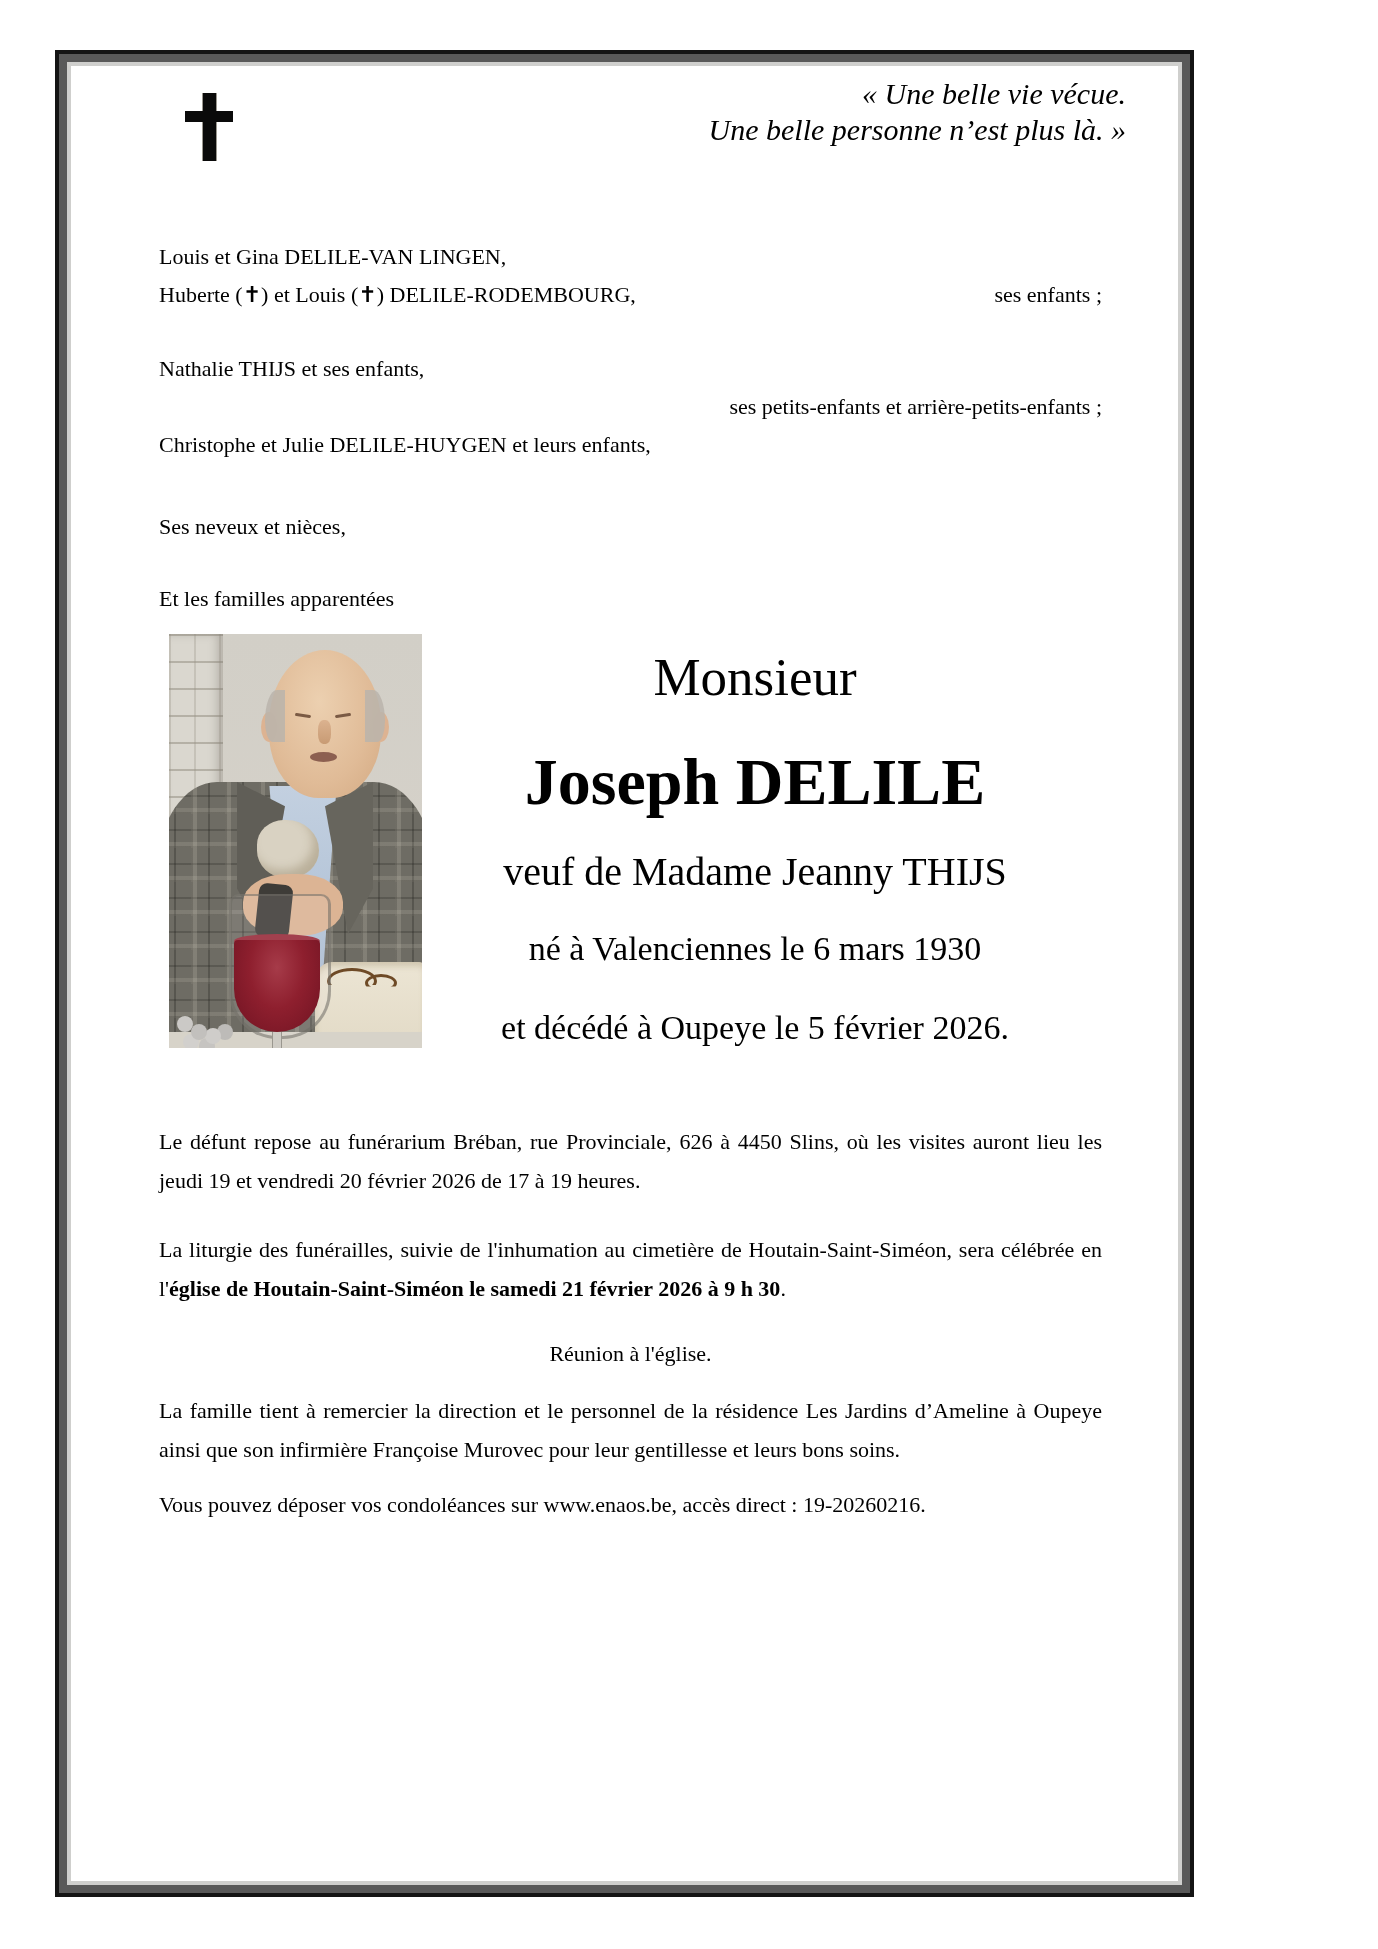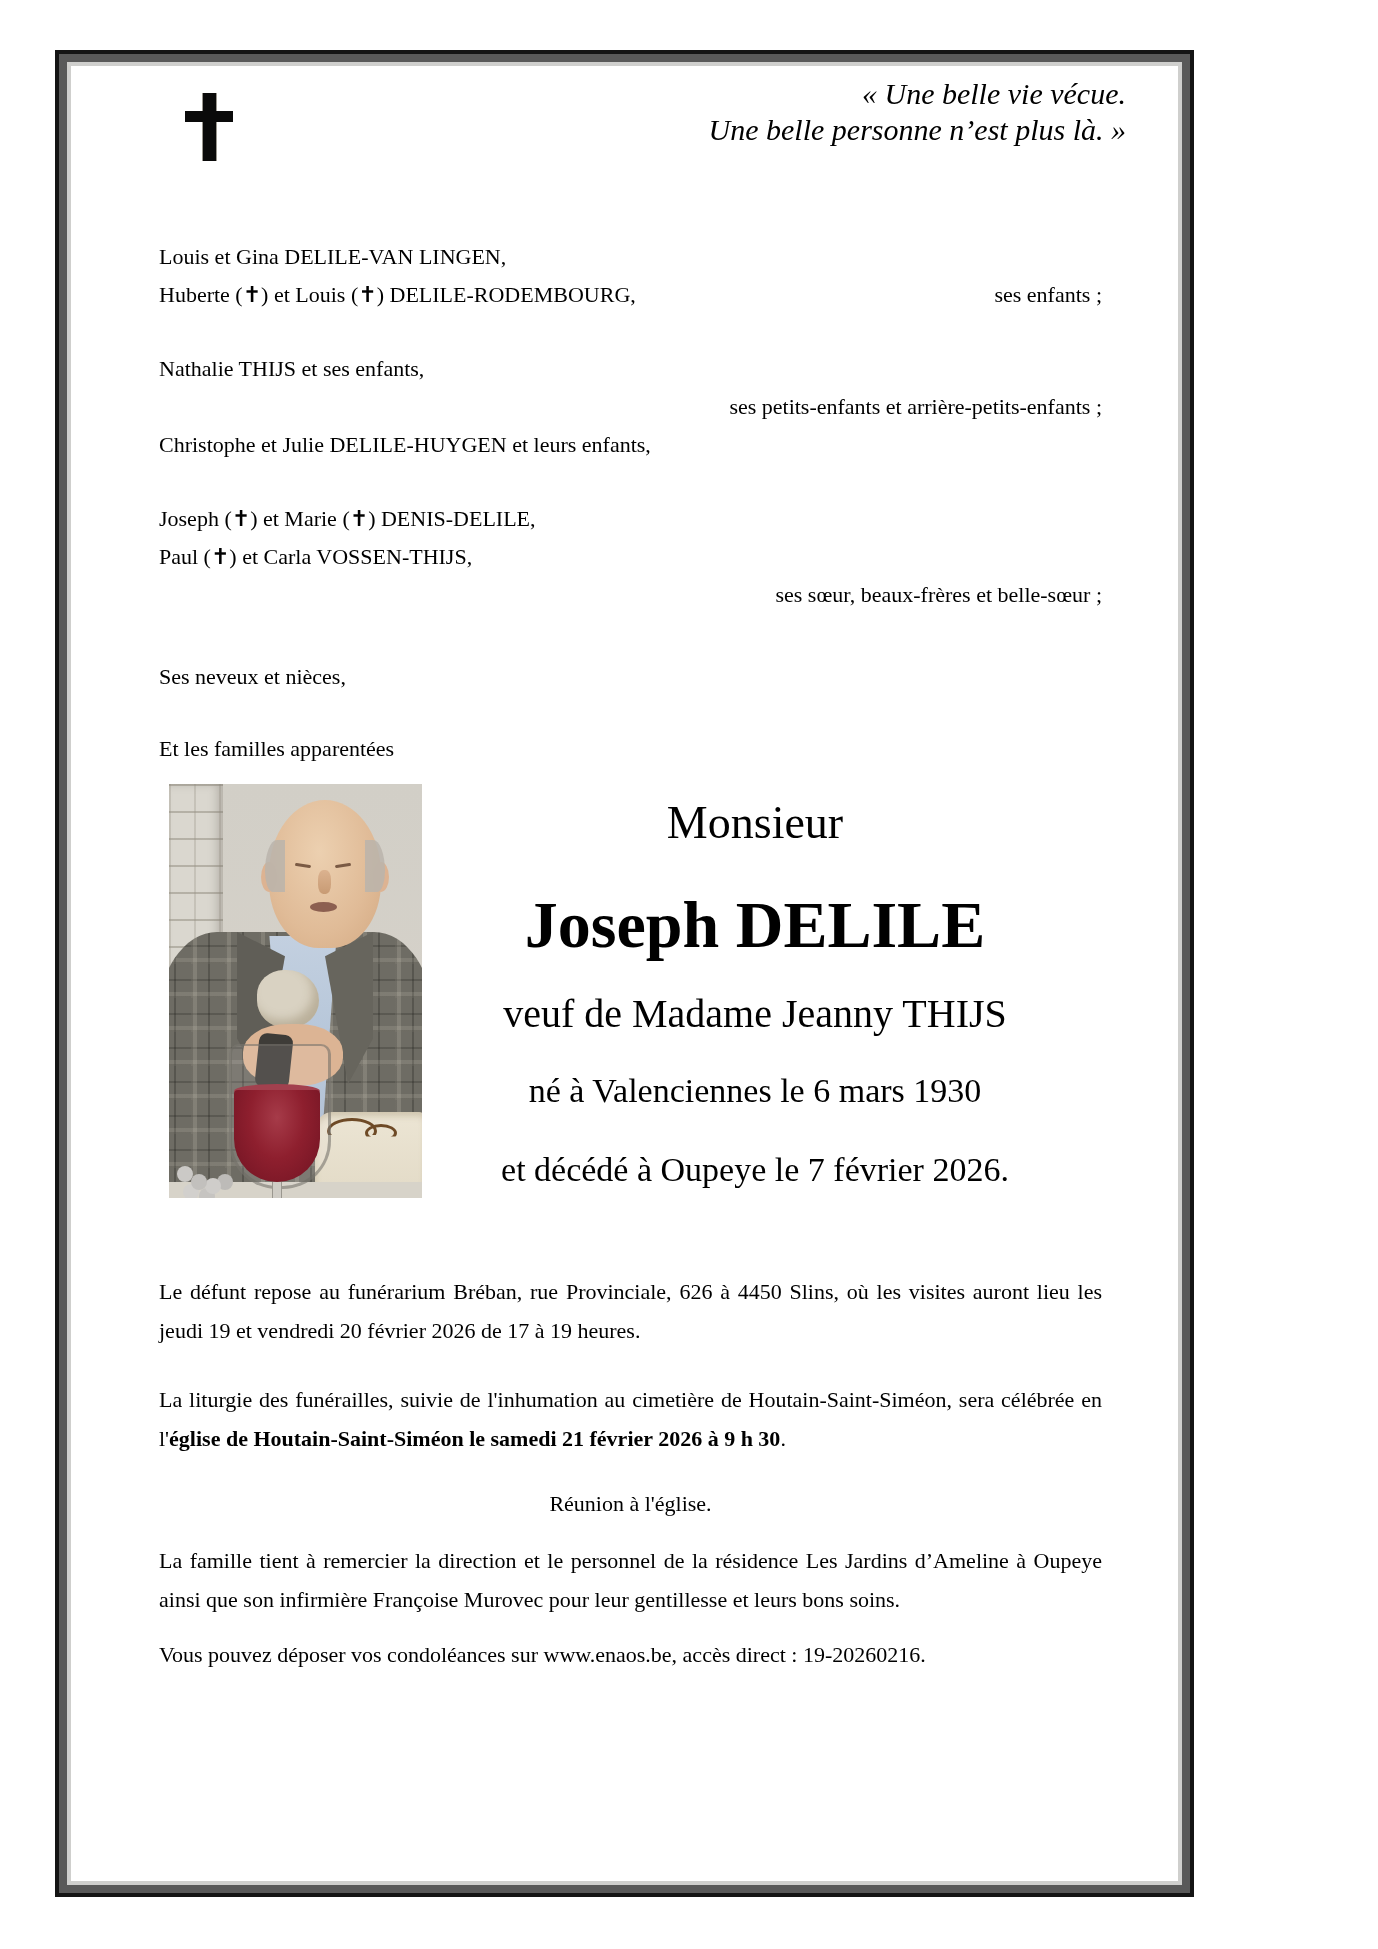--- a/index.html
+++ b/index.html
@@ -38,21 +38,21 @@
   .mt-nephews{margin-top:44px;}
   .mt-families{margin-top:34px;}
   .mt-announce{margin-top:26px;}
 
   .center-block{display:flex;margin-top:16px;padding:0 76px 0 88px;}
   .photo{
     width:253px;height:414px;margin-left:10px;flex:none;position:relative;overflow:hidden;
     background:linear-gradient(180deg,#d2cfc7 0%,#d5d1c9 55%,#d8d4ca 100%);
   }
   .center-text{flex:1;text-align:center;padding-right:14px;}
-  .m-title{font-size:46px;line-height:1.1;margin-top:14px;}
+  .m-title{font-size:53px;line-height:1.1;margin-top:14px;}
   .m-name{font-size:66px;font-weight:bold;line-height:1.1;margin-top:40px;}
   .m-widow{font-size:40px;line-height:1.15;margin-top:30px;}
   .m-birth{font-size:34px;line-height:1.15;margin-top:34px;}
   .m-death{font-size:34px;line-height:1.15;margin-top:40px;}
 
   .para{margin:0;text-align:justify;line-height:39px;}
   .para .b{font-weight:bold;}
   .mt-repose{margin-top:74px;}
   .mt-liturgy{margin-top:30px;}
   .reunion{margin:26px 0 0 0;text-align:center;line-height:39px;}
@@ -172,31 +172,20 @@
             </div>
             <div class="group">
               <div class="row">
                 <span class="left">Nathalie THIJS et ses enfants,</span>
               </div>
               <div class="row">
                 <span class="right">ses petits-enfants et arrière-petits-enfants ;</span>
               </div>
               <div class="row">
                 <span class="left">Christophe et Julie DELILE-HUYGEN et leurs enfants,</span>
-              </div>
-            </div>
-            <div class="group">
-              <div class="row">
-                <span class="left">Joseph (✝) et Marie (✝) DENIS-DELILE,</span>
-              </div>
-              <div class="row">
-                <span class="left">Paul (✝) et Carla VOSSEN-THIJS,</span>
-              </div>
-              <div class="row">
-                <span class="right">ses sœur, beaux-frères et belle-sœur ;</span>
               </div>
             </div>
           </section>
 
       <p class="intro-line mt-nephews">Ses neveux et nièces,</p>
       <p class="intro-line mt-families">Et les familles apparentées</p>
     </div>
 
     <div class="center-block">
       <div class="photo">
@@ -227,21 +216,21 @@
         <div class="ph wine-surface"></div>
         <div class="ph wine"></div>
         <div class="ph stem"></div>
       </div>
 
       <div class="center-text">
         <div class="m-title">Monsieur</div>
         <div class="m-name">Joseph DELILE</div>
         <div class="m-widow">veuf de Madame Jeanny THIJS</div>
         <div class="m-birth">né à Valenciennes le 6 mars 1930</div>
-        <div class="m-death">et décédé à Oupeye le 7 février 2026.</div>
+        <div class="m-death">et décédé à Oupeye le 5 février 2026.</div>
       </div>
     </div>
 
     <div class="text-column">
       <p class="para mt-repose"><span>Le défunt repose au funérarium Bréban, rue Provinciale, 626 à 4450 Slins, où les visites auront lieu les jeudi 19 et vendredi 20 février 2026 de 17 à 19 heures.</span></p>
       <p class="para mt-liturgy"><span>La liturgie des funérailles, suivie de l'inhumation au cimetière de Houtain-Saint-Siméon, sera célébrée en l'</span><span class="b">église de Houtain-Saint-Siméon le samedi 21 février 2026 à 9 h 30</span><span>.</span></p>
       <p class="reunion">Réunion à l'église.</p>
       <p class="para mt-thanks"><span>La famille tient à remercier la direction et le personnel de la résidence Les Jardins d’Ameline à Oupeye ainsi que son infirmière Françoise Murovec pour leur gentillesse et leurs bons soins.</span></p>
       <p class="para mt-condol"><span>Vous pouvez déposer vos condoléances sur www.enaos.be, accès direct : 19-20260216.</span></p>
     </div>

